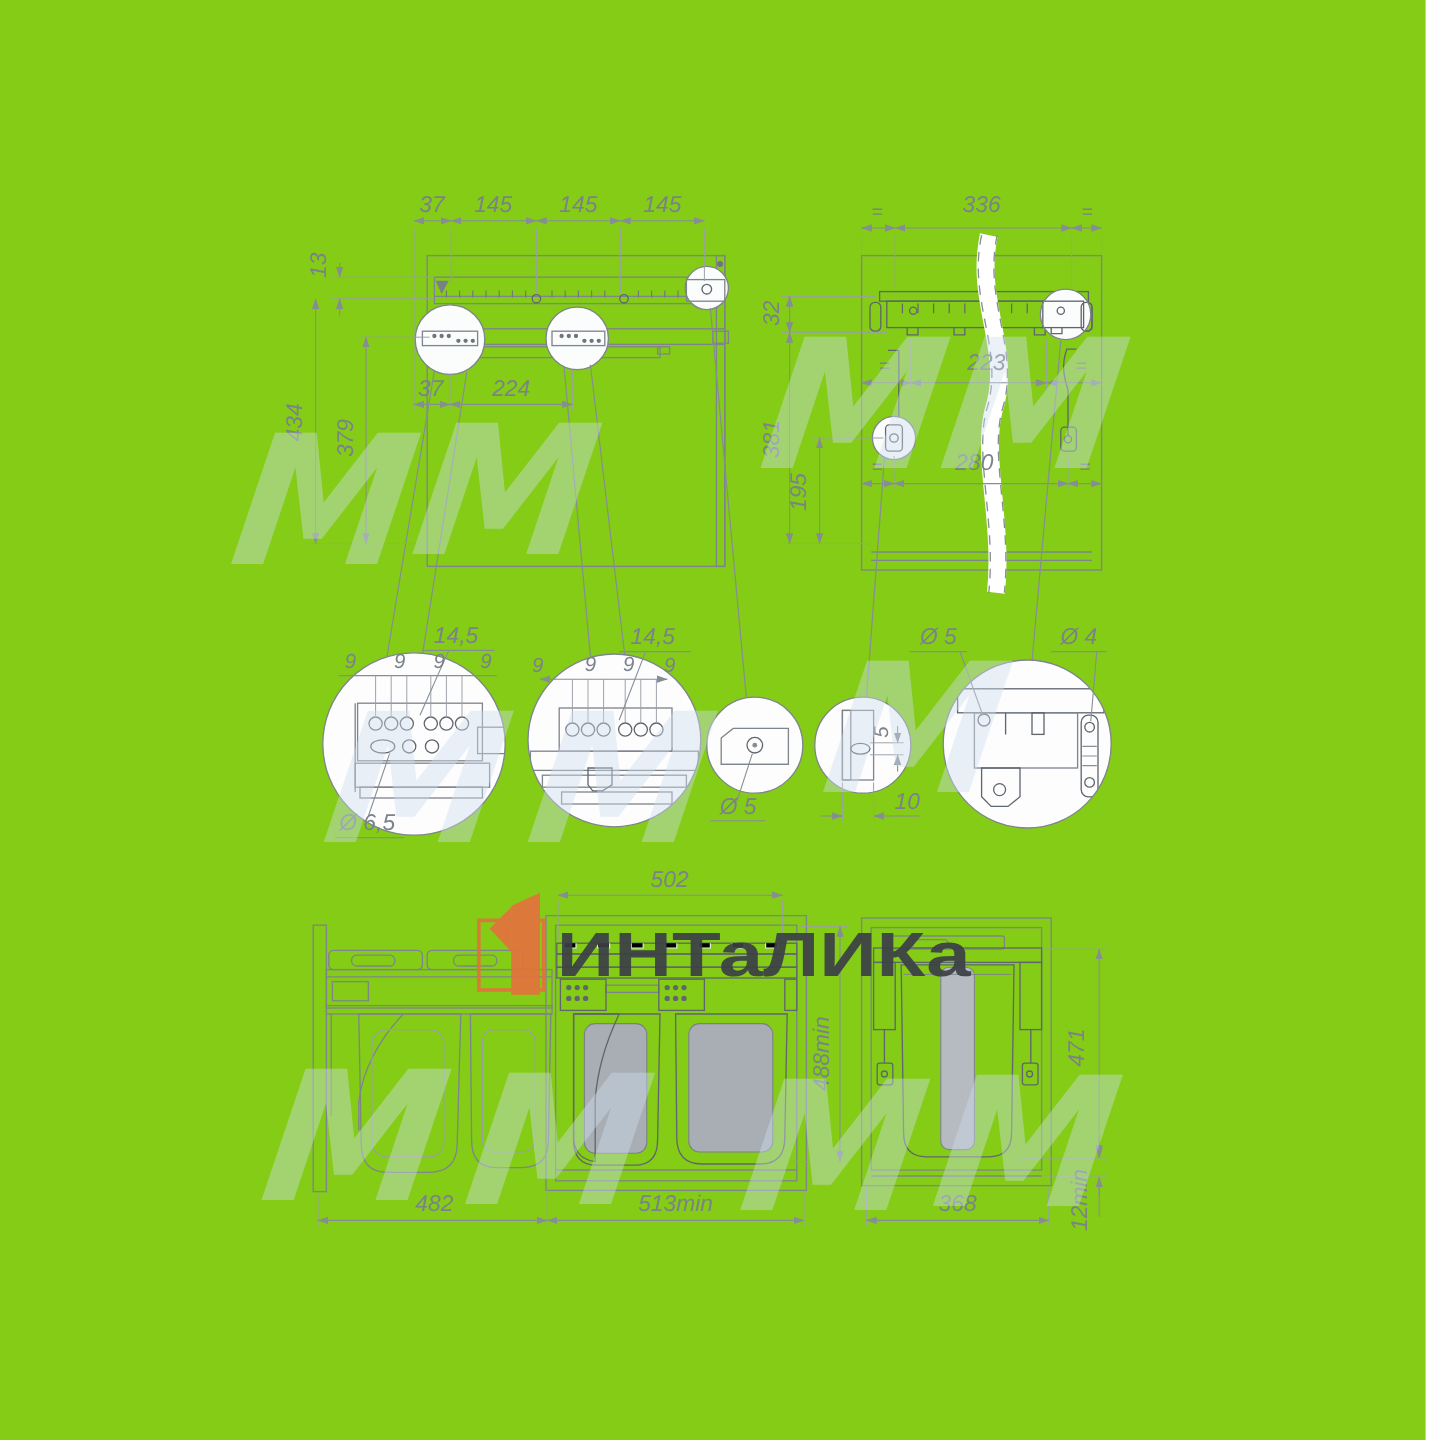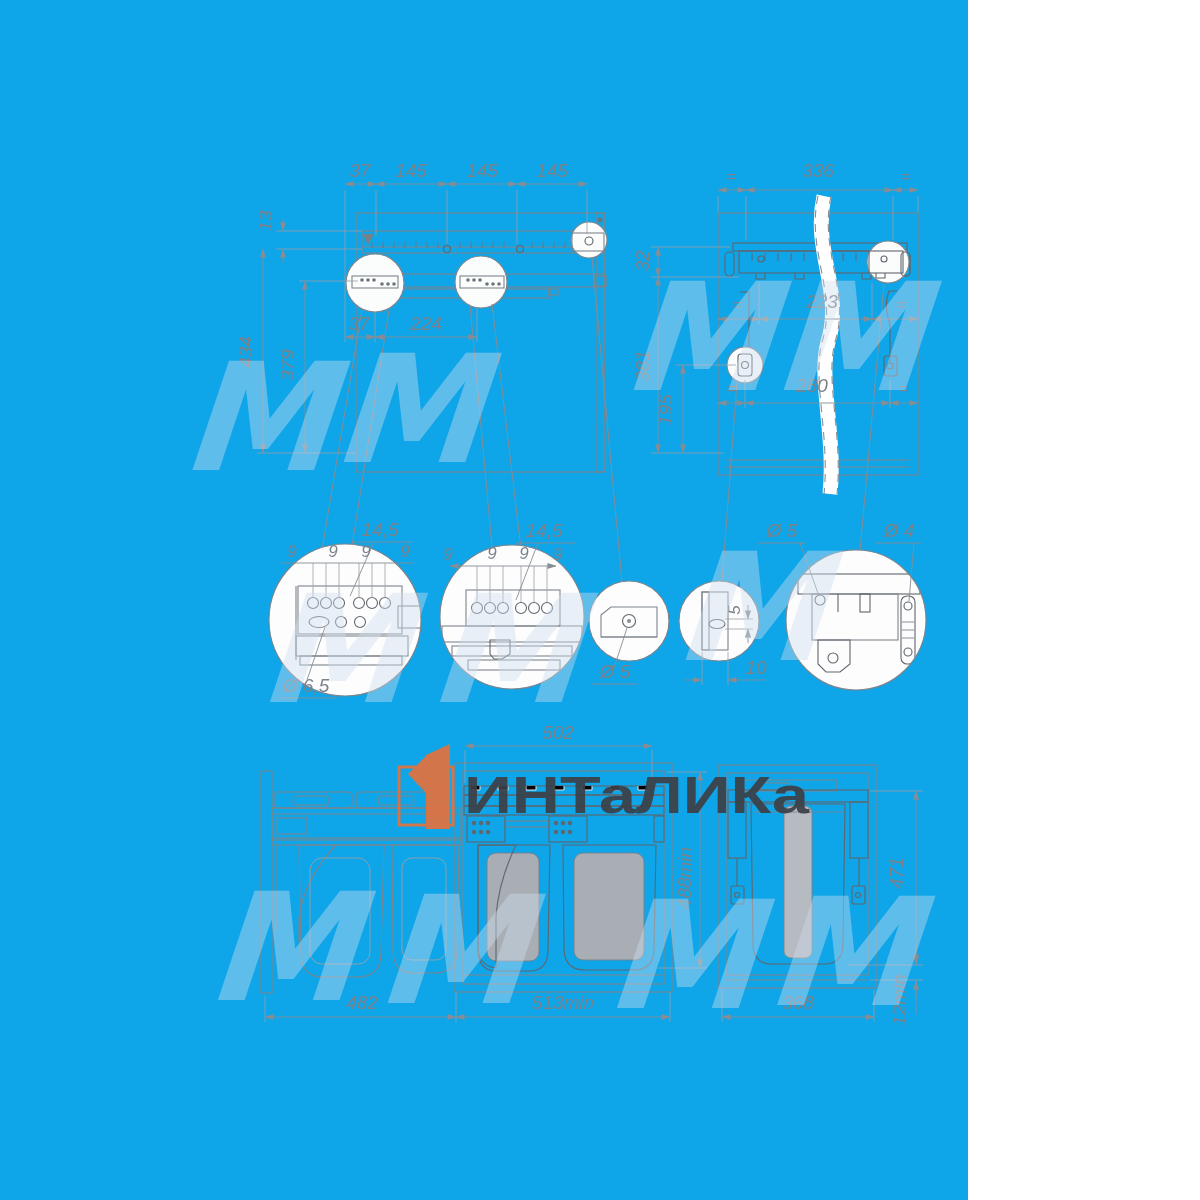--- a/index.html
+++ b/index.html
@@ -1,16 +1,16 @@
 <!DOCTYPE html>
 <html><head>
 <meta charset="utf-8">
 <style>
   html,body{margin:0;padding:0;background:#fff;}
-  #stage{position:relative;width:968px;height:1200px;background:#0ea5e9;overflow:hidden;
+  #stage{position:relative;width:1188px;height:1200px;background:#84cc16;overflow:hidden;
          font-family:"Liberation Sans",sans-serif;}
   svg{position:absolute;left:0;top:0;}
   .ol{stroke:#7e858c;stroke-width:1.1;fill:none;}
   .olb{stroke:#60666d;stroke-width:1.1;fill:none;}
   .ext{stroke:#9aa0a7;stroke-width:0.8;fill:none;}
   .dim{stroke:#868d94;stroke-width:0.9;fill:none;}
   .leader{stroke:#868d94;stroke-width:1;fill:none;}
   .dash{stroke:#868d94;stroke-width:1.1;fill:none;stroke-dasharray:8 6;}
   .dim-text{font:italic 19px "Liberation Sans",sans-serif;fill:#7b828a;text-anchor:middle;}
   .dim-sm{font:italic 17px "Liberation Sans",sans-serif;fill:#7b828a;text-anchor:middle;}

